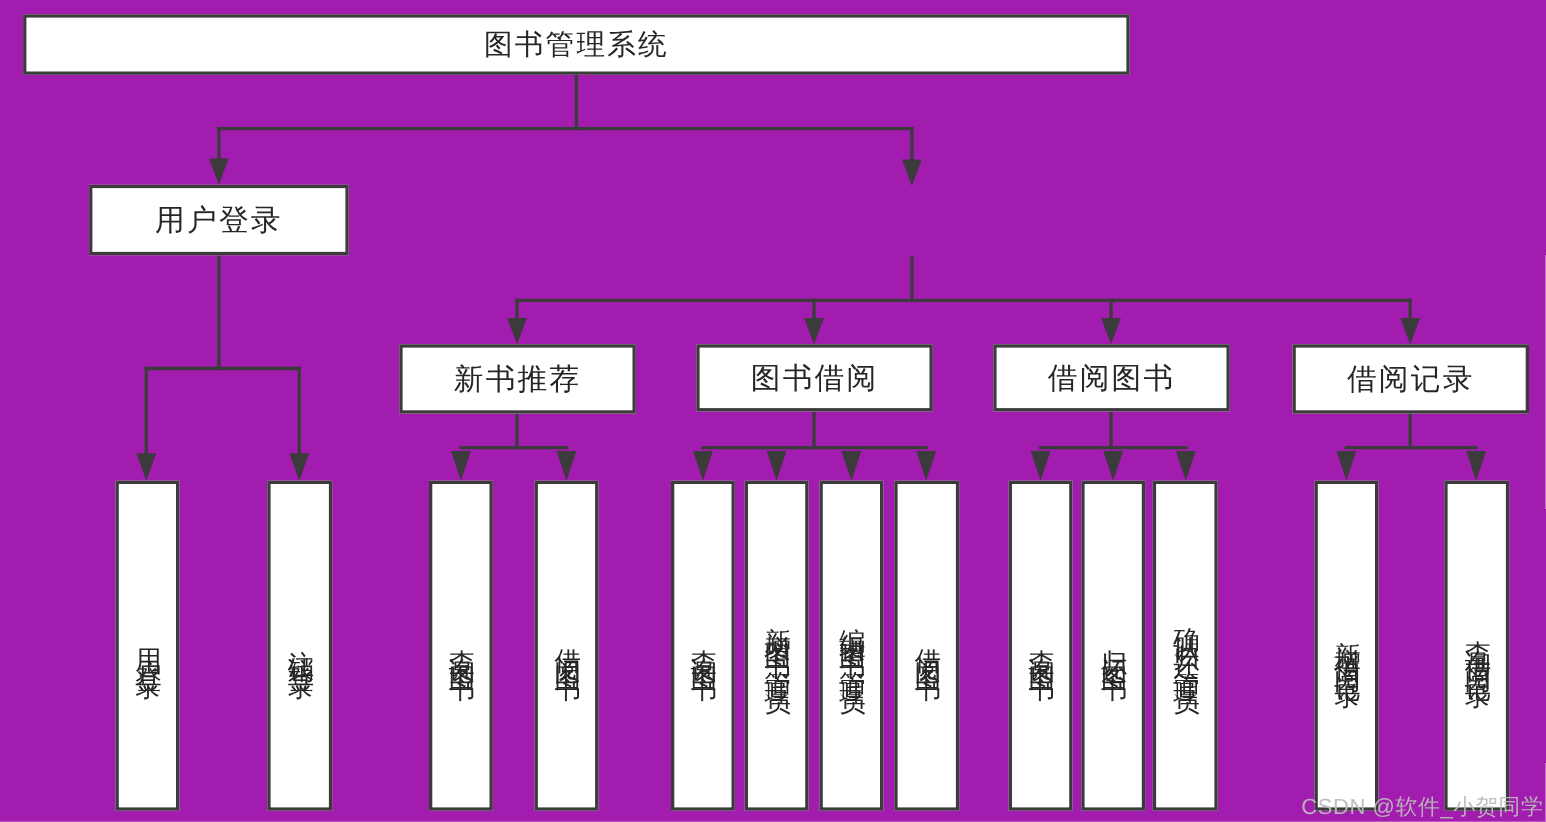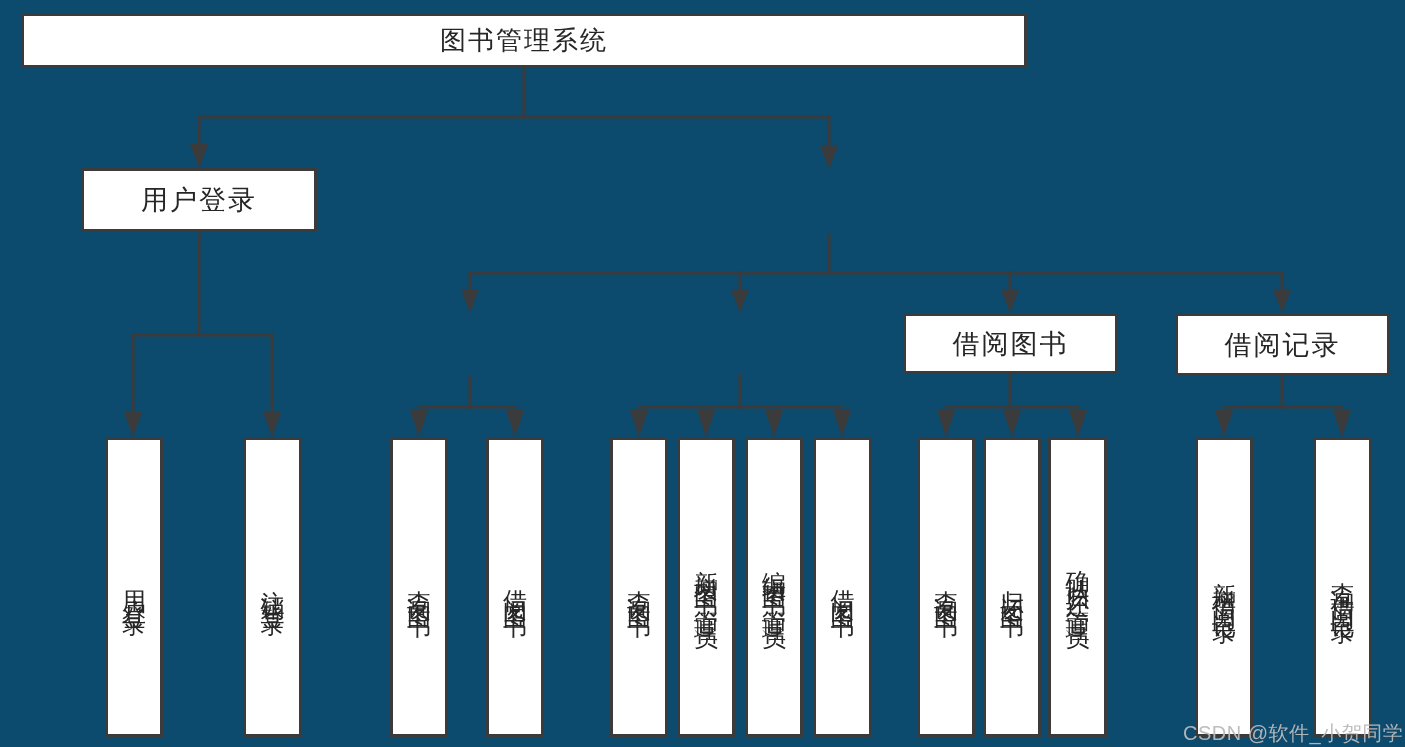--- a/index.html
+++ b/index.html
@@ -1,17 +1,17 @@
 <!DOCTYPE html>
 <html><head>
 <meta charset="utf-8">
 <style>
   html,body{margin:0;padding:0;background:#ffffff;}
   body{width:1405px;height:747px;overflow:hidden;font-family:"Liberation Sans",sans-serif;}
-  .canvas{position:relative;width:1405px;height:747px;background:#0c4a6e;}
+  .canvas{position:relative;width:1405px;height:747px;background:#a21caf;}
   svg.connectors{position:absolute;left:0;top:0;width:1405px;height:747px;}
   .node{
     position:absolute;box-sizing:border-box;background:#ffffff;
     border:3px solid #3b3b3b;color:#262626;
     display:flex;align-items:center;justify-content:center;
     z-index:2;text-align:center;
   }
   .node.h{font-size:27px;letter-spacing:2px;white-space:nowrap;}
   .node.root{font-size:26px;}
   .node.v{
@@ -83,20 +83,22 @@
       <line x1="1222.5" y1="407" x2="1343.5" y2="407"></line>
       <polygon points="1215,410 1233,410 1224,437" stroke="none"></polygon>
       <polygon points="1333,410 1351,410 1342,437" stroke="none"></polygon>
     </g>
   </svg>
 
   <div class="node h root" style="left:21px;top:13px;width:1006px;height:55px">图书管理系统</div>
 
   <div class="node h" style="left:81px;top:168px;width:236px;height:64px">用户登录</div>
 
+  <div class="node h" style="left:363px;top:313px;width:215px;height:63px">新书推荐</div>
+  <div class="node h" style="left:633px;top:313px;width:215px;height:61px">图书借阅</div>
   <div class="node h" style="left:903px;top:313px;width:215px;height:61px">借阅图书</div>
   <div class="node h" style="left:1175px;top:313px;width:215px;height:63px">借阅记录</div>
 
   <div class="node v" style="left:105px;top:437px;width:58px;height:300px">用户登录</div>
   <div class="node v" style="left:243px;top:437px;width:59px;height:300px">注销登录</div>
 
   <div class="node v" style="left:390px;top:437px;width:58px;height:300px">查询图书</div>
   <div class="node v" style="left:486px;top:437px;width:58px;height:300px">借阅图书</div>
 
   <div class="node v" style="left:610px;top:437px;width:58px;height:300px">查询图书</div>

